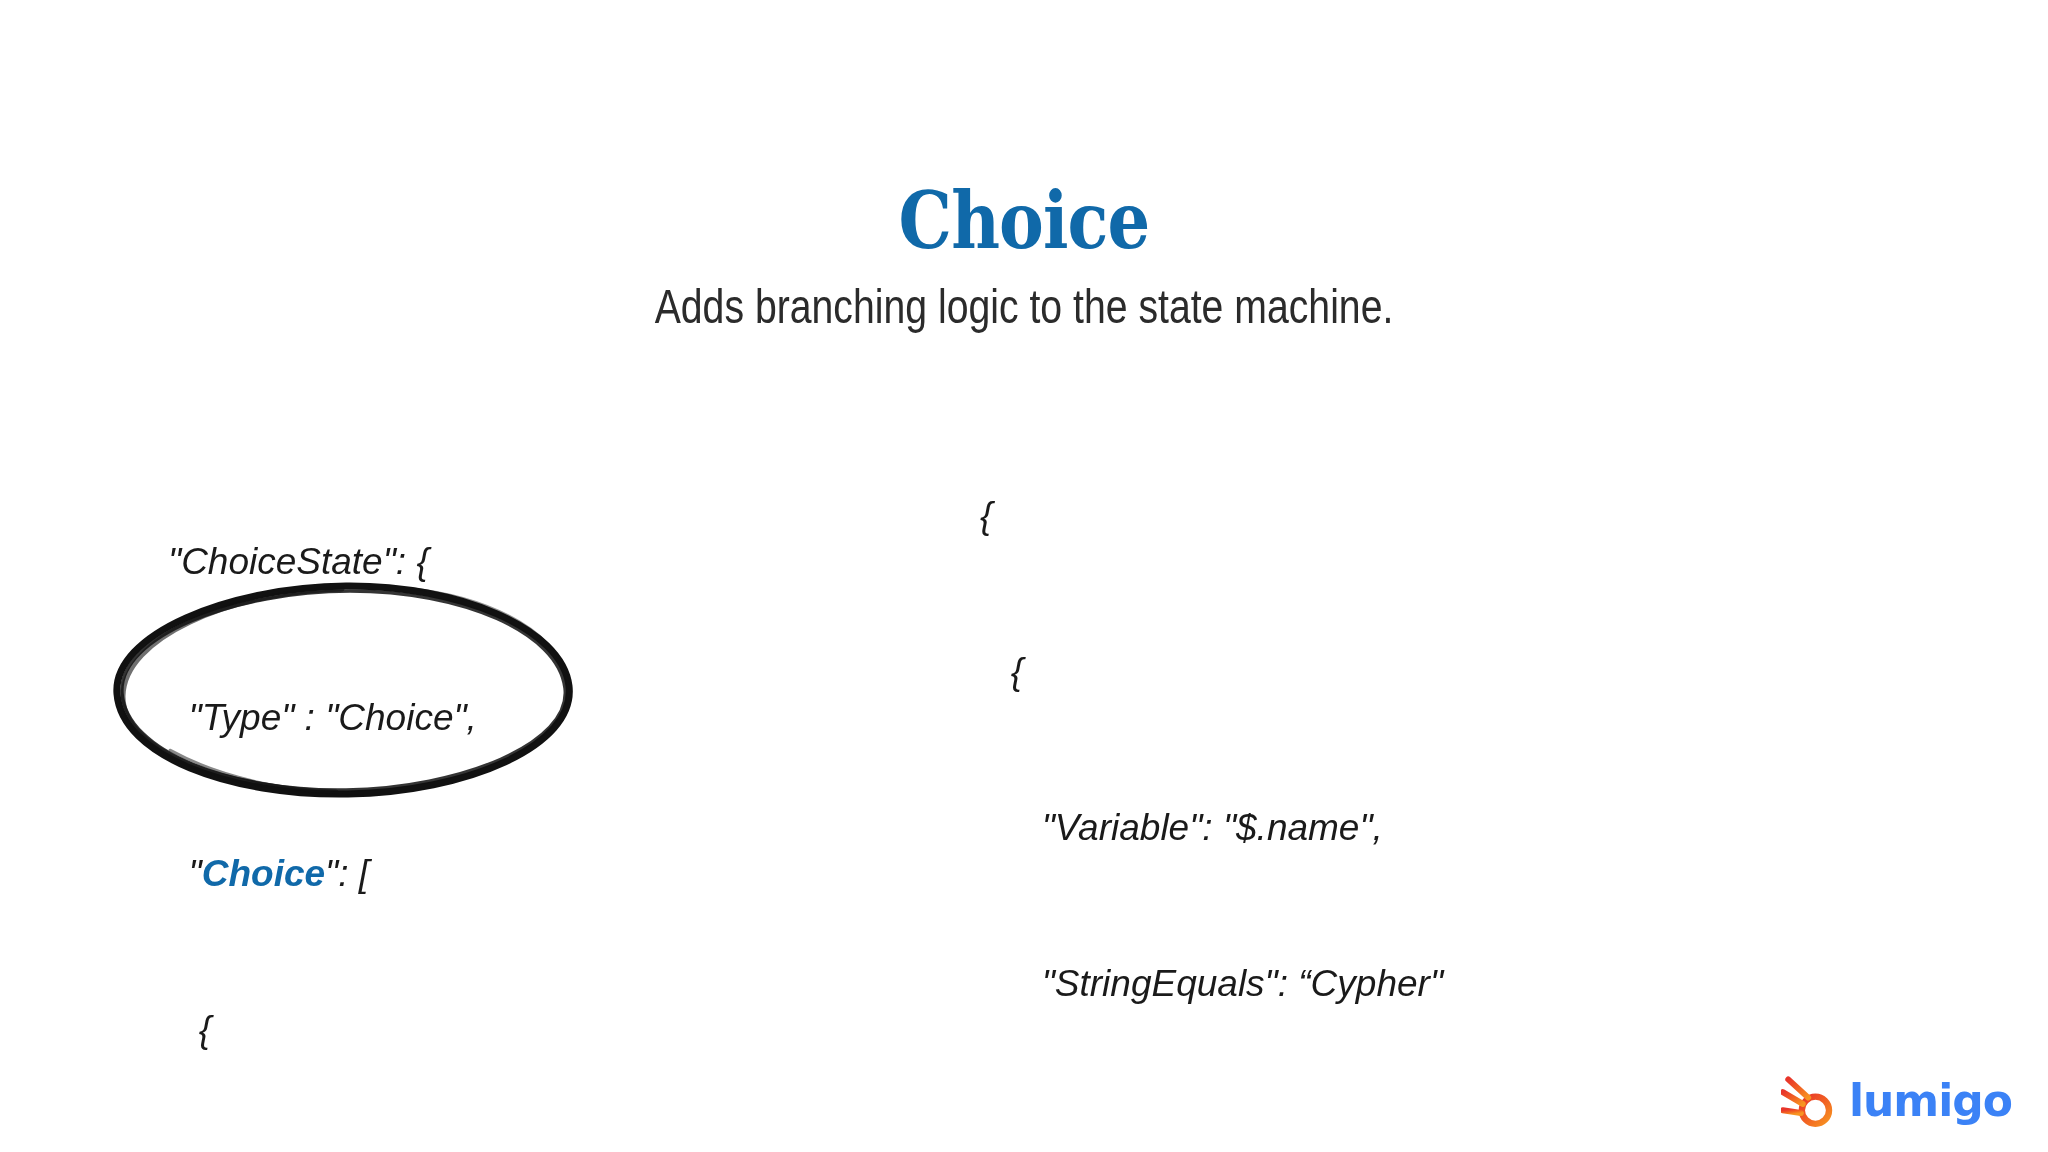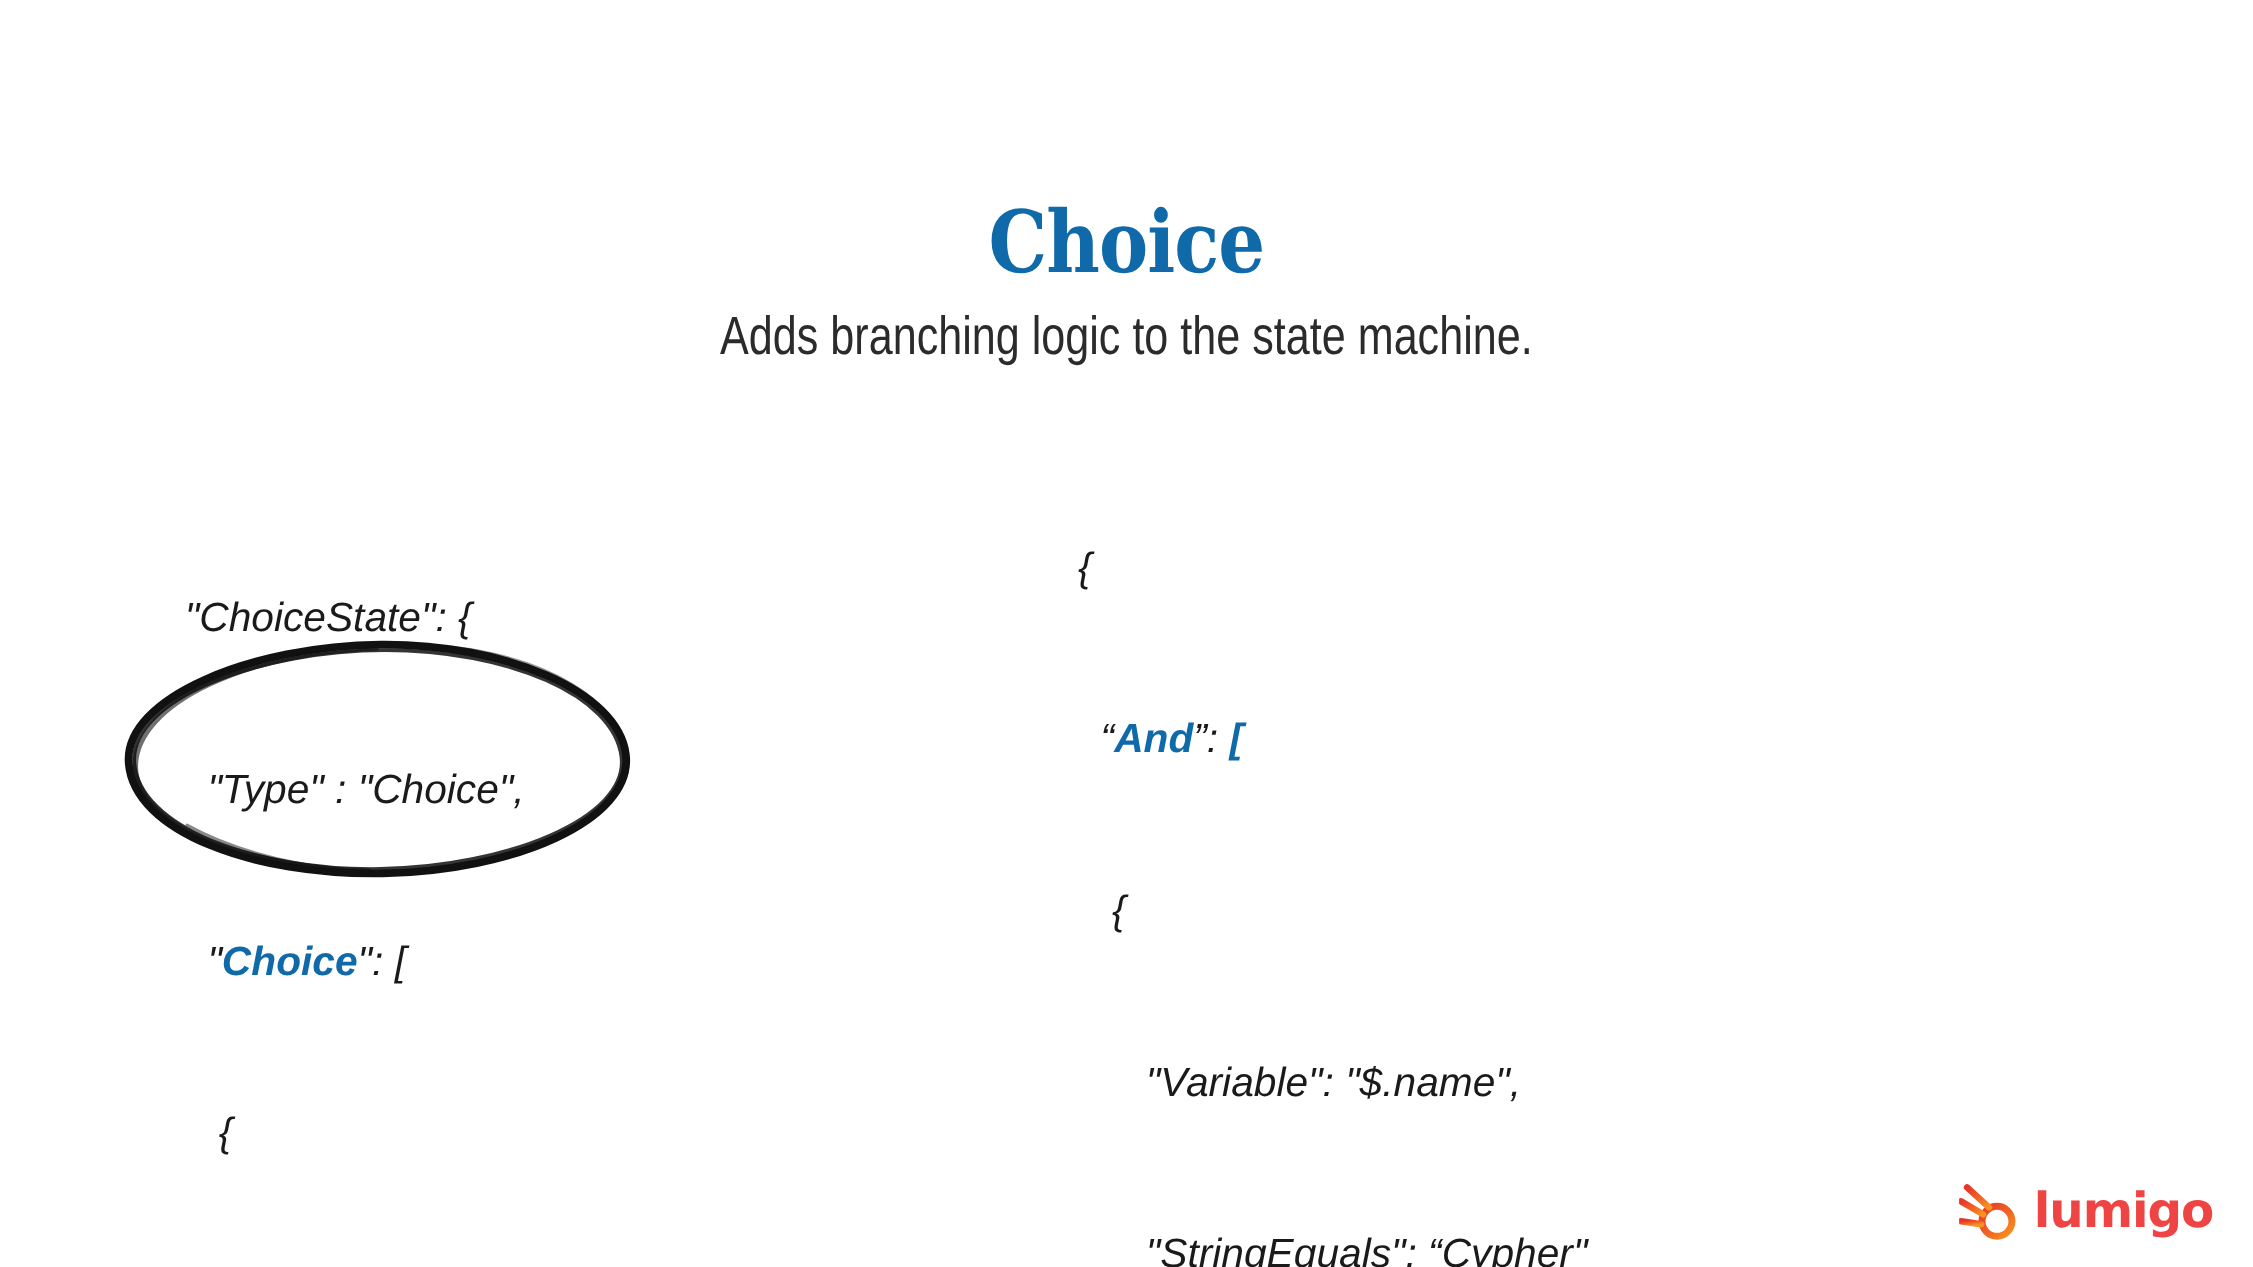--- a/index.html
+++ b/index.html
@@ -96,21 +96,21 @@
     display: flex;
     align-items: center;
     gap: 10px;
   }
   .logo-mark { width: 58px; height: 58px; display: block; }
   .logo-word {
     font-family: "DejaVu Sans", sans-serif;
     font-weight: 700;
     font-size: 44px;
     letter-spacing: -1px;
-    color: #ef4444;
+    color: #3b82f6;
     line-height: 1;
     margin-bottom: 4px;
   }
 </style>
 </head>
 <body>
 
 <div class="slide">
 
   <div class="title">Choice</div>
@@ -126,21 +126,20 @@
     
     
     
     
     
     
   </div>
 
   <div class="code-col right">
     <span class="code-line"><span>{</span></span>
-    <span class="code-line"><span>  “</span><span class="kw">And</span><span>”: </span><span class="kw">[</span></span>
     <span class="code-line"><span>   {</span></span>
     <span class="code-line"><span>      "Variable": "$.name",</span></span>
     <span class="code-line"><span>      "StringEquals": “Cypher"</span></span>
     
     
     
     
     
     
     

